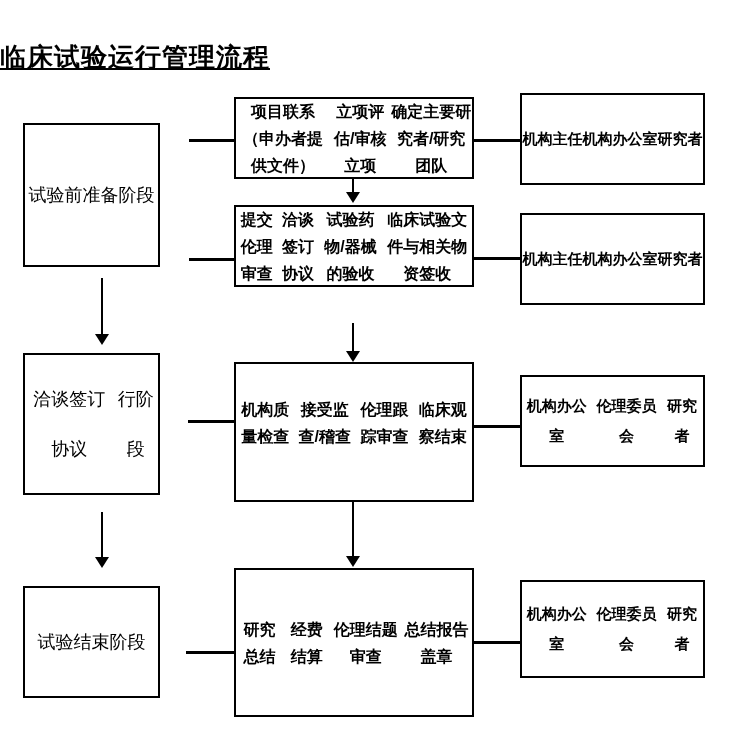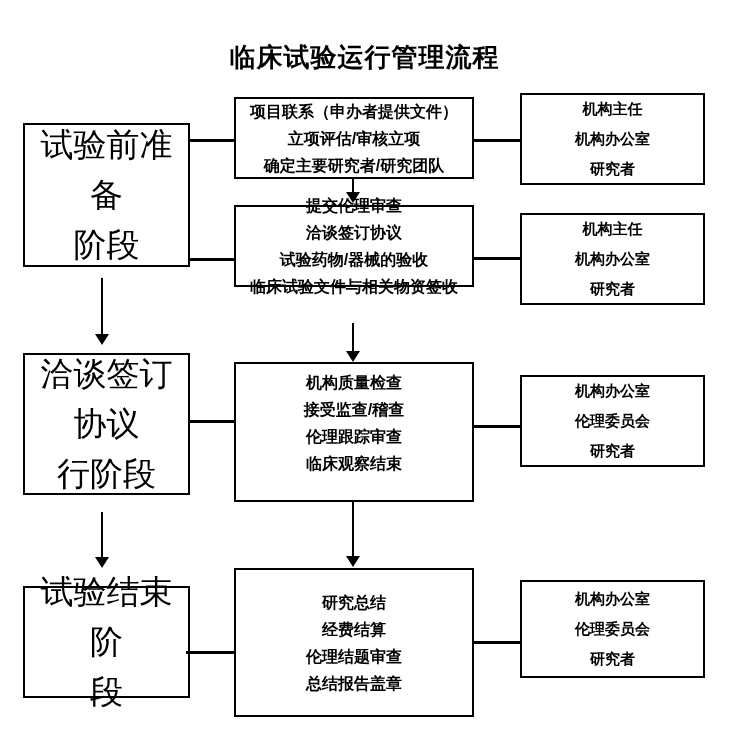--- a/index.html
+++ b/index.html
@@ -7,39 +7,39 @@
     position:relative;
     width:729px;height:745px;
     background:#ffffff;
     font-family:"Liberation Sans", sans-serif;
     color:#000;
     overflow:hidden;
   }
   .title{
     position:absolute;
     top:40px;left:0;right:0;
-    text-align:center;
     font-size:26px;
     font-weight:bold;
     letter-spacing:1px;
+    text-decoration:underline;
   }
   .box{
     position:absolute;
     box-sizing:border-box;
     border:2px solid #000;
     background:#fff;
     display:flex;
-    flex-direction:column;
+    flex-direction:row;
     justify-content:center;
     align-items:center;
     text-align:center;
   }
   .stage-box{
-    left:23px;width:167px;
-    font-size:33px;
+    left:23px;width:137px;
+    font-size:18px;
     font-weight:normal;
   }
   .stage-box .line{line-height:50px;}
   .process-box{
     left:234px;width:240px;
     font-size:16px;
     font-weight:bold;
   }
   .process-box .line{line-height:27px;}
   .role-box{

